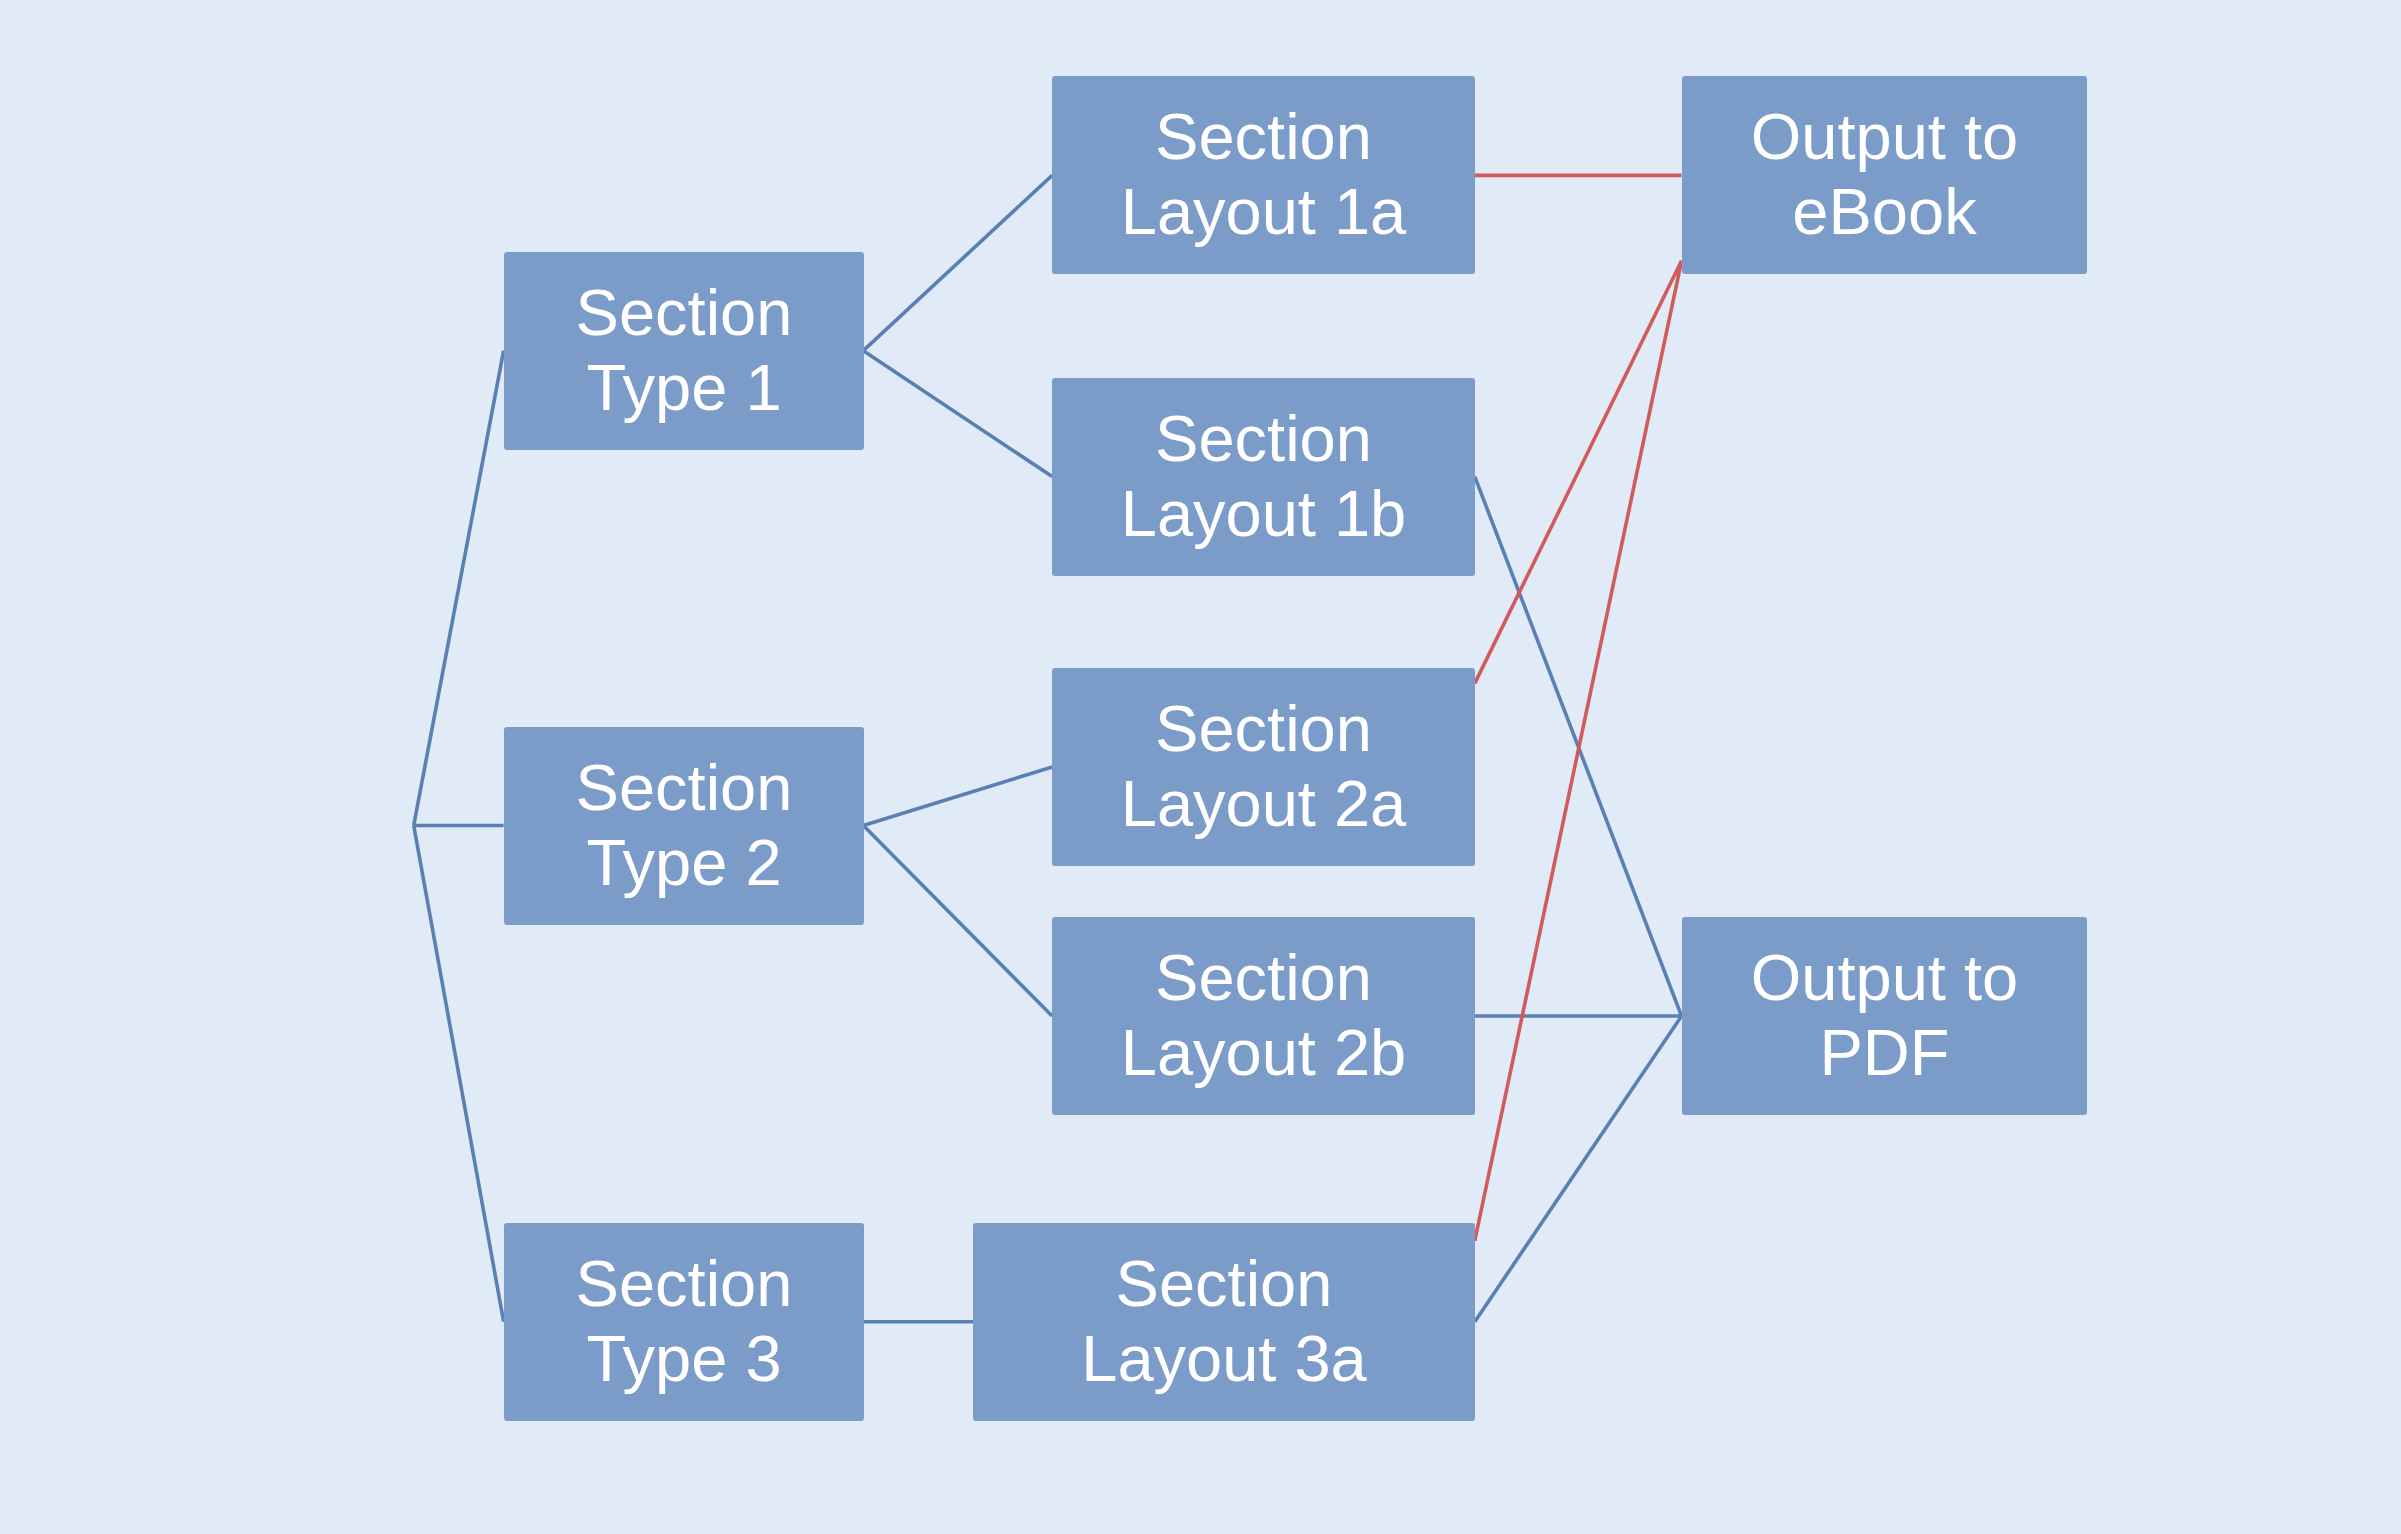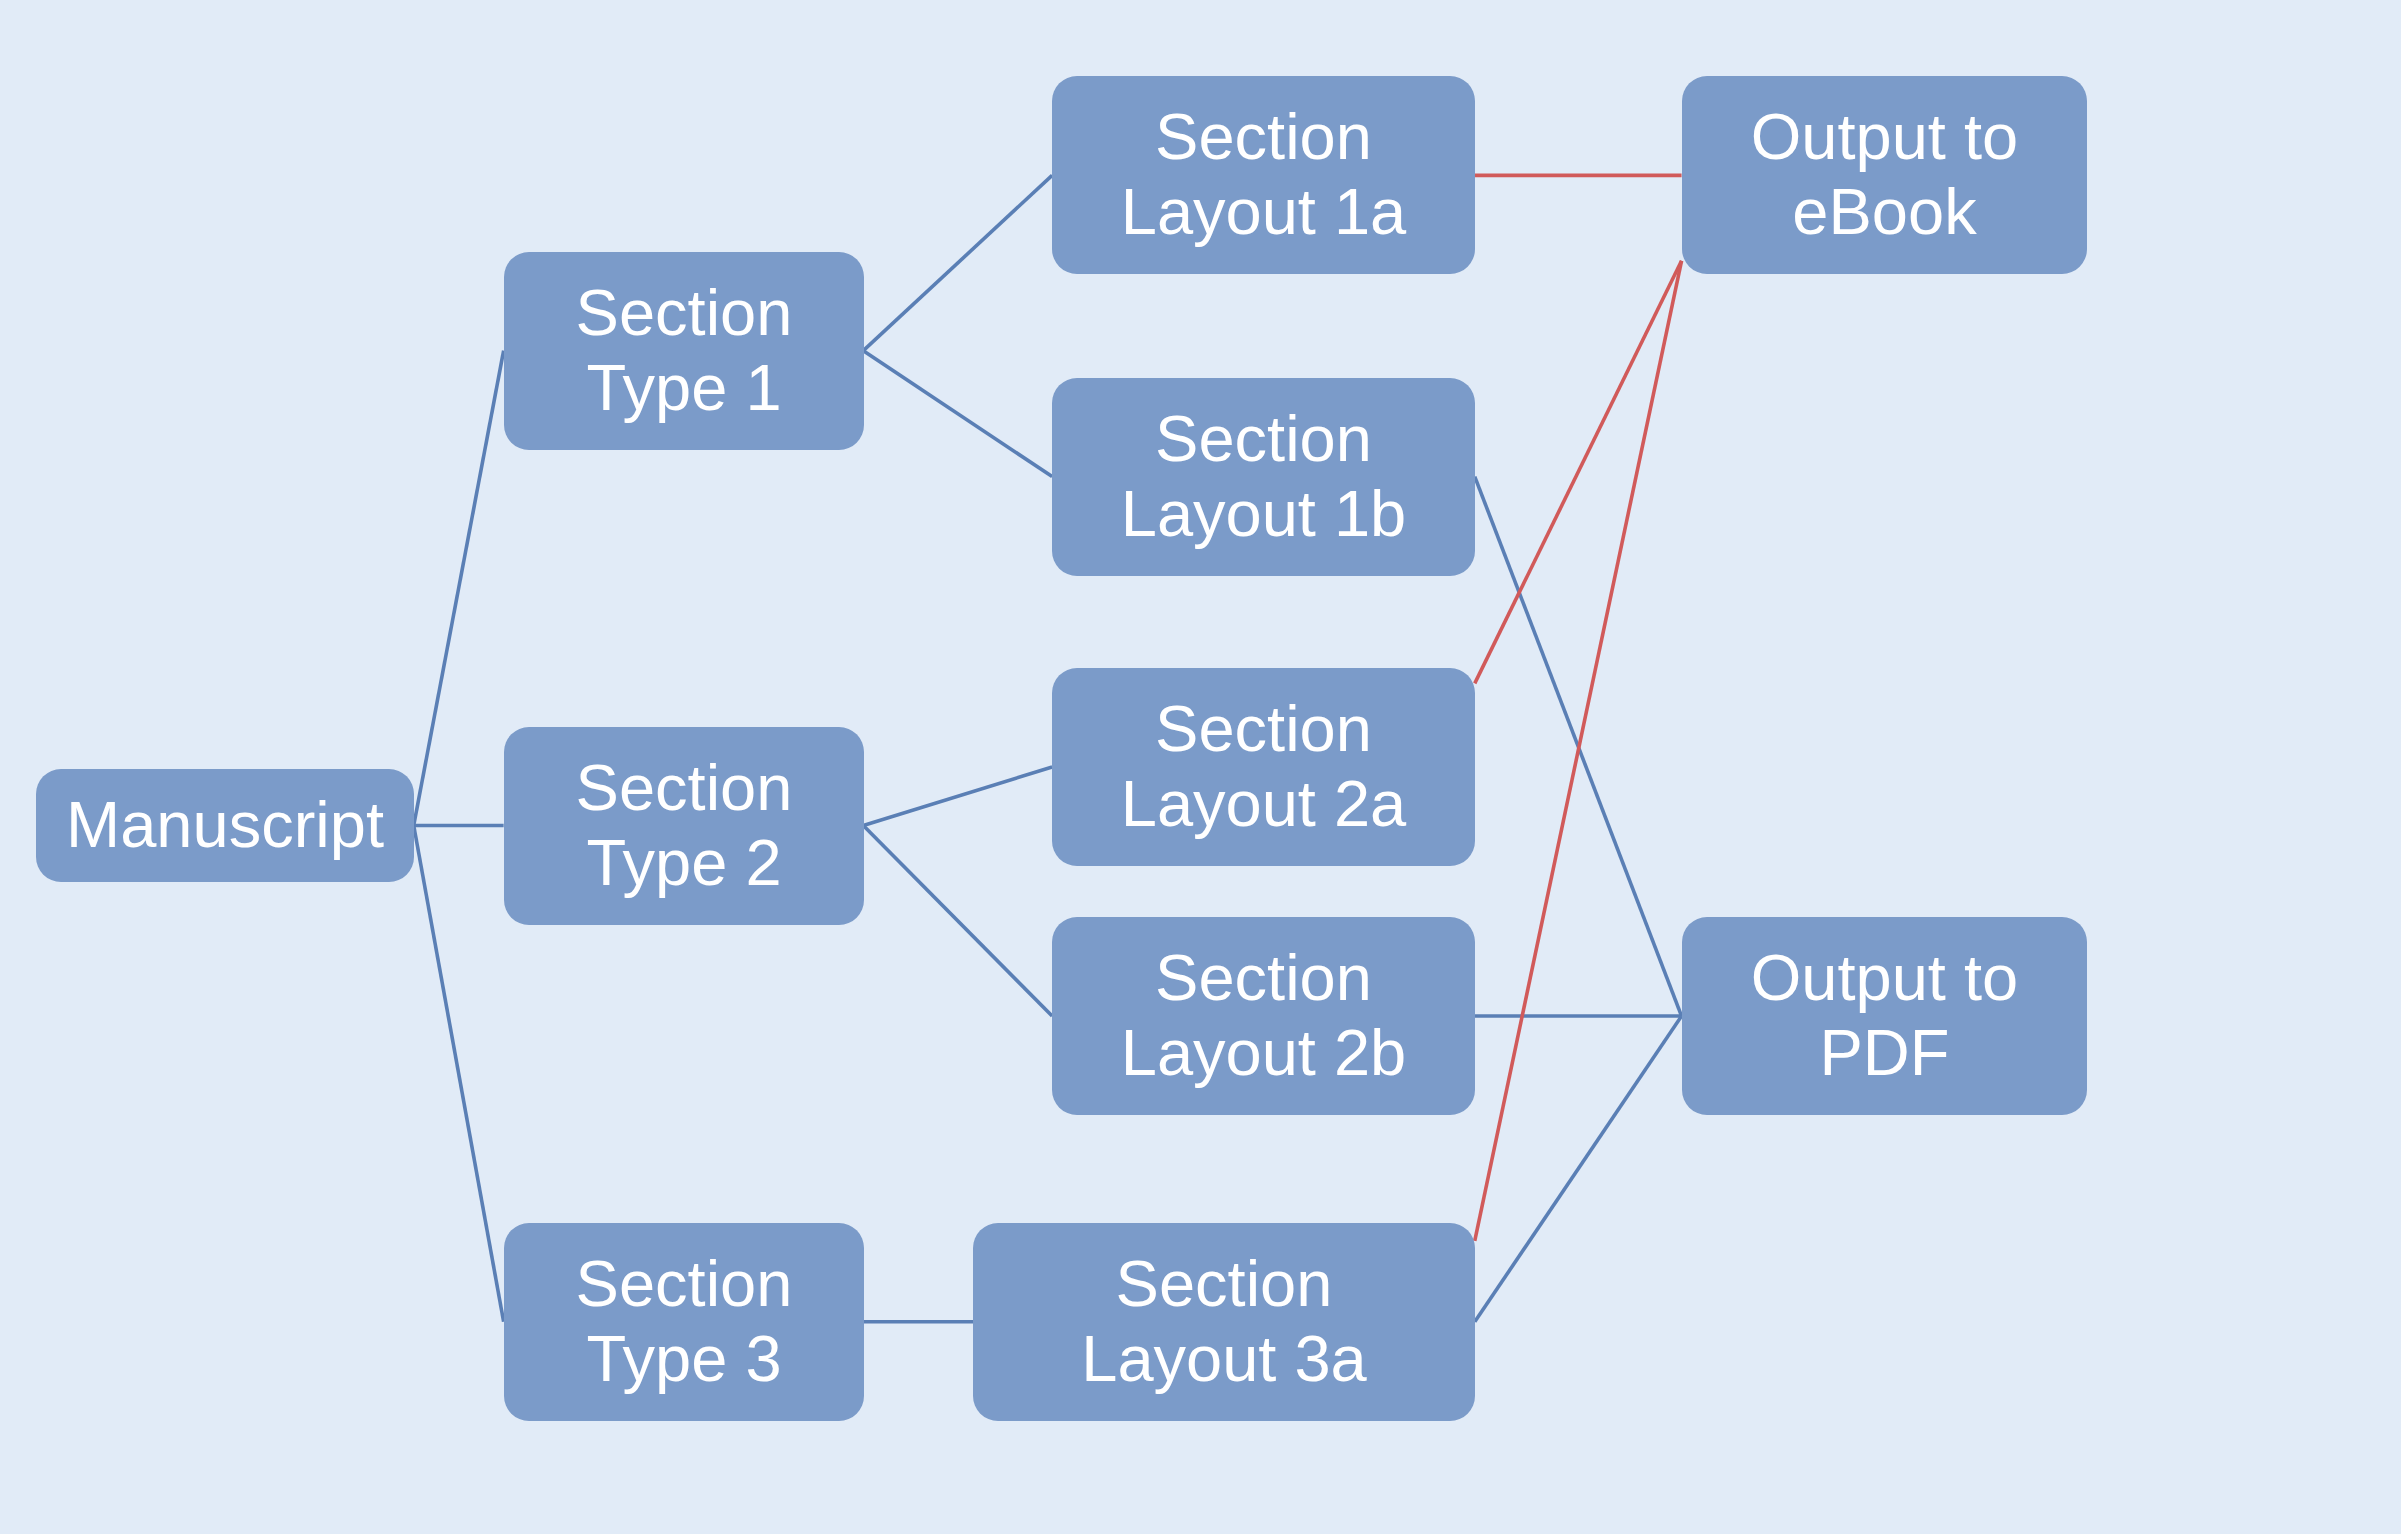--- a/index.html
+++ b/index.html
@@ -21,21 +21,21 @@
     position: absolute;
     left: 0; top: 0;
     width: 2401px;
     height: 1534px;
     pointer-events: none;
   }
   .node {
     position: absolute;
     background: #7b9bc9;
     color: #ffffff;
-    border-radius: 25px;
+    border-radius: 3px;
     display: flex;
     align-items: center;
     justify-content: center;
     text-align: center;
     font-size: 65px;
     line-height: 1.15;
     padding: 9px 21.6px;
     box-sizing: border-box;
     white-space: pre-line;
   }
@@ -59,21 +59,20 @@
 
     <line x1="1640" y1="530" x2="1870" y2="1130" stroke="#5a7fb5" stroke-width="4"></line>
     <line x1="1640" y1="1130" x2="1870" y2="1130" stroke="#5a7fb5" stroke-width="4"></line>
     <line x1="1640" y1="1470" x2="1870" y2="1130" stroke="#5a7fb5" stroke-width="4"></line>
 
     <line x1="1640" y1="195" x2="1870" y2="195" stroke="#d15a5a" stroke-width="4"></line>
     <line x1="1640" y1="760" x2="1870" y2="290" stroke="#d15a5a" stroke-width="4"></line>
     <line x1="1640" y1="1380" x2="1870" y2="290" stroke="#d15a5a" stroke-width="4"></line>
   </svg>
 
-  <div class="node" style="left:36px;  top:769px; width:378px; height:113px;">Manuscript</div>
 
   <div class="node" style="left:504px; top:252px; width:360px; height:198px;">Section
 Type 1</div>
   <div class="node" style="left:504px; top:727px; width:360px; height:198px;">Section
 Type 2</div>
   <div class="node" style="left:504px; top:1223px; width:360px; height:198px;">Section
 Type 3</div>
 
   <div class="node" style="left:1052px; top:76px;  width:423px; height:198px;">Section
 Layout 1a</div>

